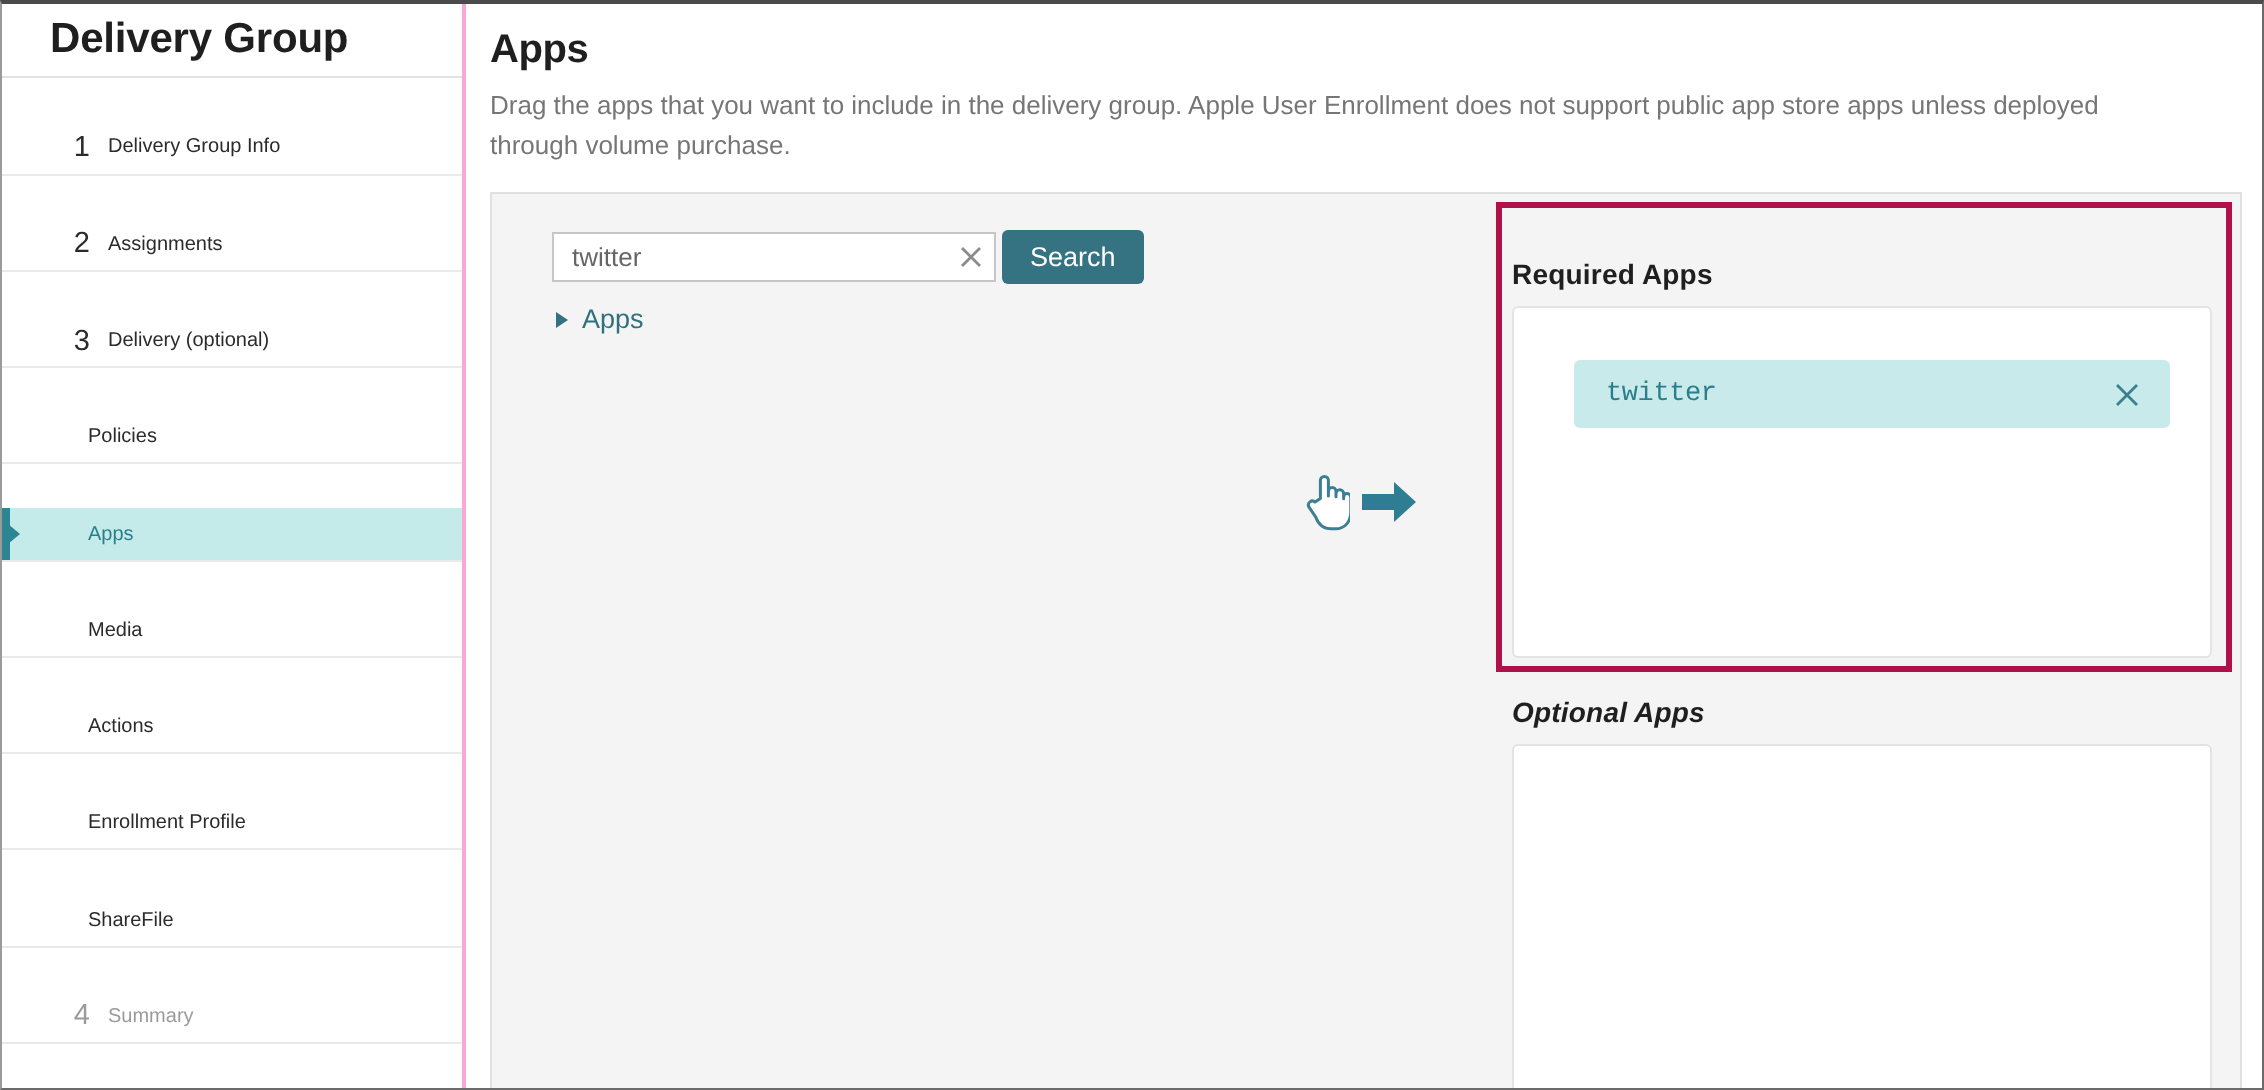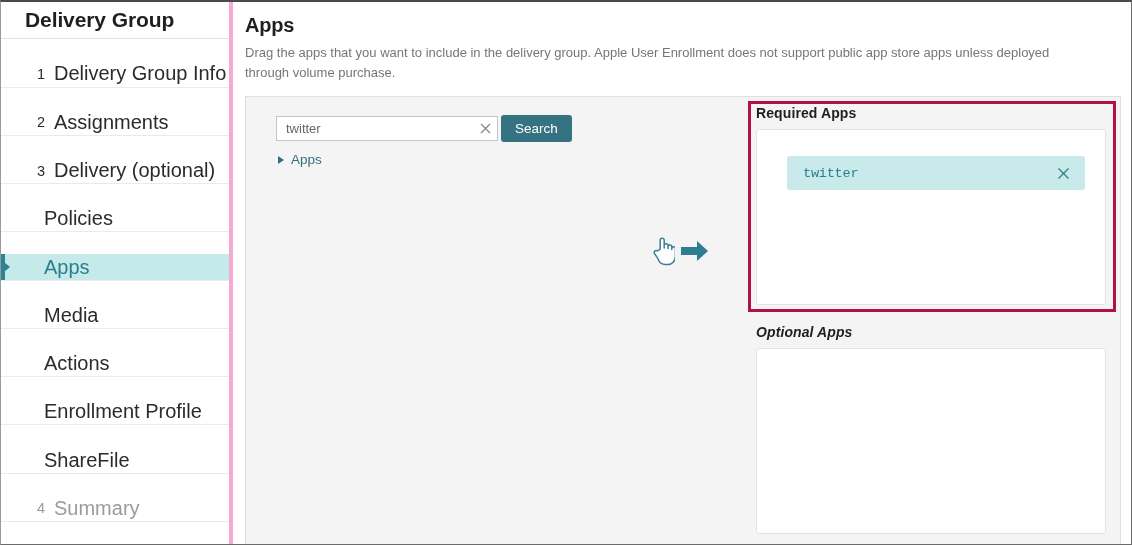--- a/index.html
+++ b/index.html
@@ -23,21 +23,21 @@
     border-left: 1px solid #9a9a9a;
     overflow: hidden;
     display: flex;
   }
 
   
   .sidebar {
     width: 232px;
     min-width: 232px;
     background: #ffffff;
-    border-right: 4px solid #f9a8d4;
+    border-right: 2px solid #f9a8d4;
     box-sizing: border-box;
     display: flex;
     flex-direction: column;
     gap: 22px;
   }
   .sidebar-title {
     height: 60px;
     display: flex;
     align-items: center;
     padding-left: 24px;
@@ -61,21 +61,21 @@
   }
   .nav-item .num {
     width: 22px;
     text-align: right;
     margin-left: 22px;
     margin-right: 9px;
     font-size: 14.5px;
     color: #2b2b2b;
   }
   .nav-item .lbl {
-    font-size: 20px;
+    font-size: 10px;
   }
   .nav-item.sub .lbl {
     margin-left: 43px;
     text-align: center;
   }
   .nav-item.disabled .num,
   .nav-item.disabled .lbl {
     color: #9b9b9b;
   }
   .nav-item.active {
@@ -248,20 +248,21 @@
     pointer-events: none;
     box-sizing: border-box;
   }
 
   .dz-label {
     font-size: 14px;
     font-weight: bold;
     color: #1f1f1f;
     margin-bottom: 8px;
     letter-spacing: 0.1px;
+    margin-top: 24px;
   }
   .dropzone {
     background: #ffffff;
     border: 1px solid #e3e3e3;
     border-radius: 3px;
     height: 176px;
     box-sizing: border-box;
     padding: 26px 20px 0 30px;
   }
   .dropzone.tall { height: 186px; }

